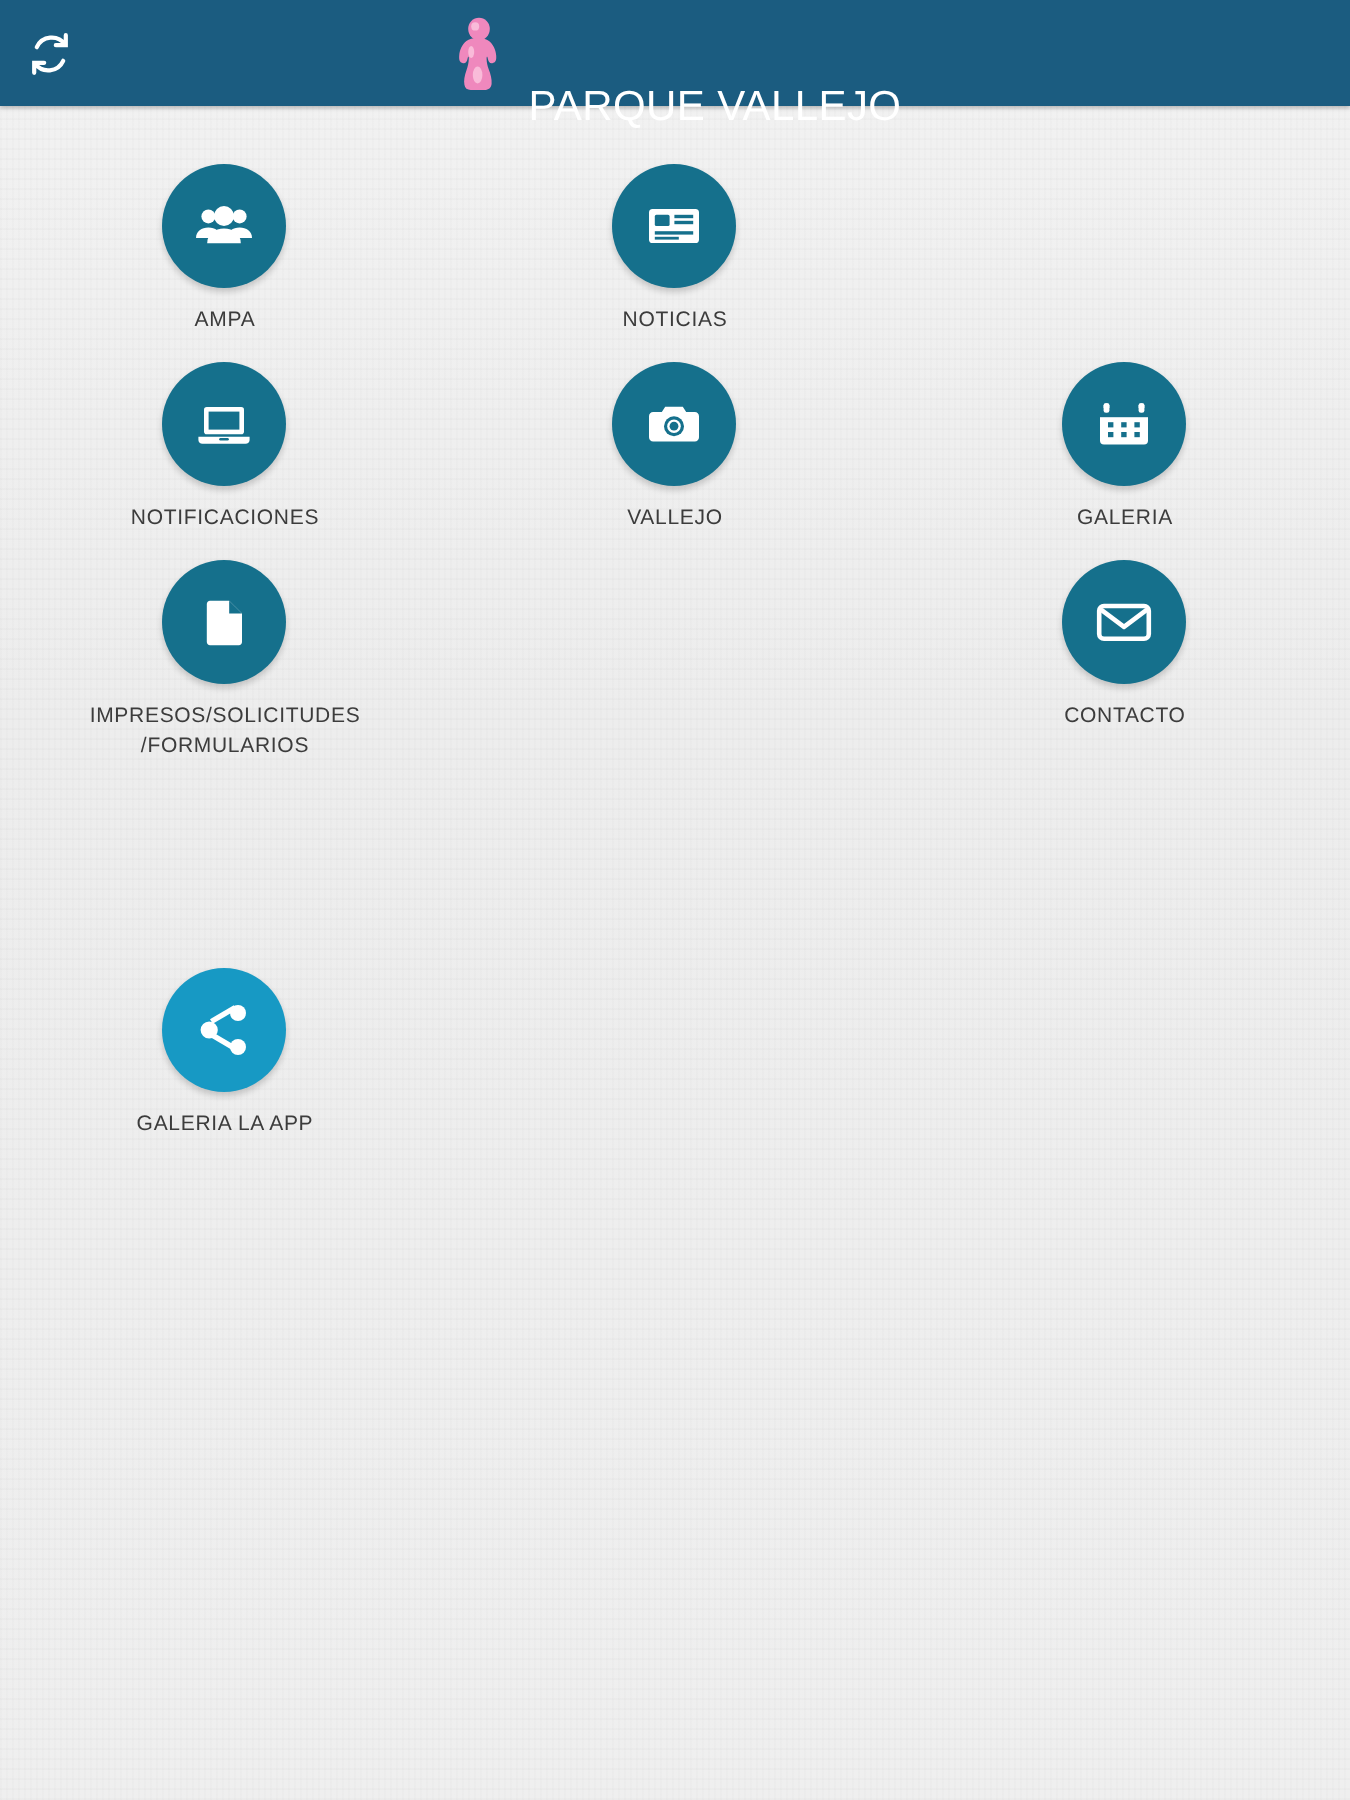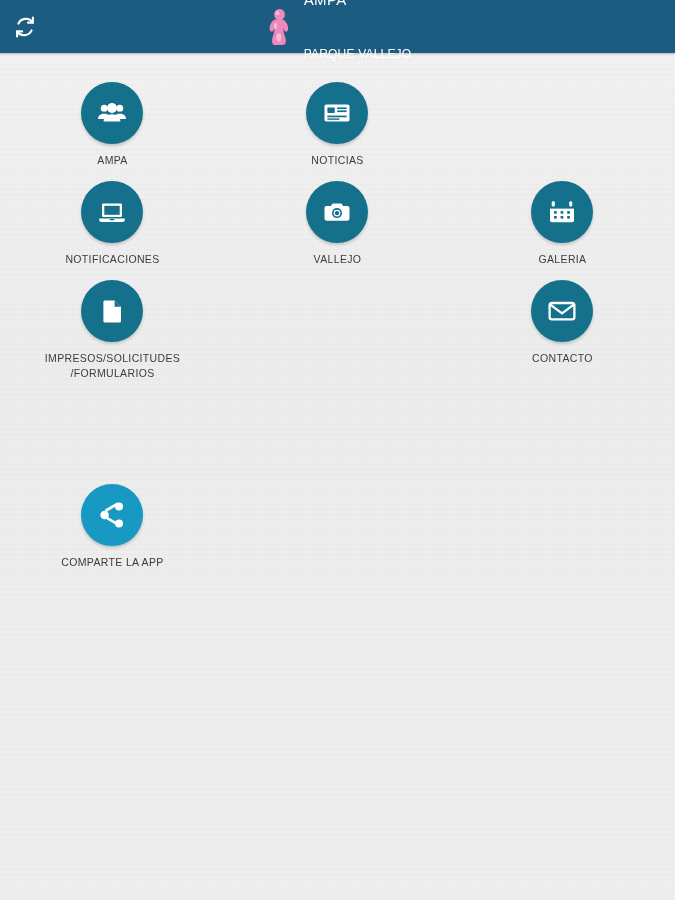--- a/index.html
+++ b/index.html
@@ -80,21 +80,21 @@
     flex-direction: column;
     line-height: 1.05;
     color: #ffffff;
   }
   .brand-line1 {
     font-size: 15px;
     letter-spacing: 0.4px;
     font-weight: 400;
   }
   .brand-line2 {
-    font-size: 12px;
+    font-size: 21px;
     letter-spacing: 0.2px;
     font-weight: 400;
     margin-top: 40px;
   }
 
   
   .grid {
     position: relative;
     width: 675px;
     padding-top: 15px;
@@ -328,21 +328,21 @@
           <span>
             <svg width="32" height="32" viewBox="0 0 32 32">
               <circle cx="23.0" cy="7.5" r="4.0" fill="#ffffff"></circle>
               <circle cx="8.6" cy="16.0" r="4.3" fill="#ffffff"></circle>
               <circle cx="23.0" cy="24.5" r="4.0" fill="#ffffff"></circle>
               <rect x="9.0" y="10.6" width="13.8" height="2.7" transform="rotate(-30.5 9.0 10.6)" fill="#ffffff"></rect>
               <rect x="10.2" y="17.0" width="13.8" height="2.7" transform="rotate(30.5 10.2 17.0)" fill="#ffffff"></rect>
             </svg>
           </span>
         </div>
-        <div class="cell-label">COMPARTE LA APP</div>
+        <div class="cell-label">GALERIA LA APP</div>
       </div>
 
       <div class="cell empty"></div>
 
 
     </div>
 
   </div>
 
 </div>

